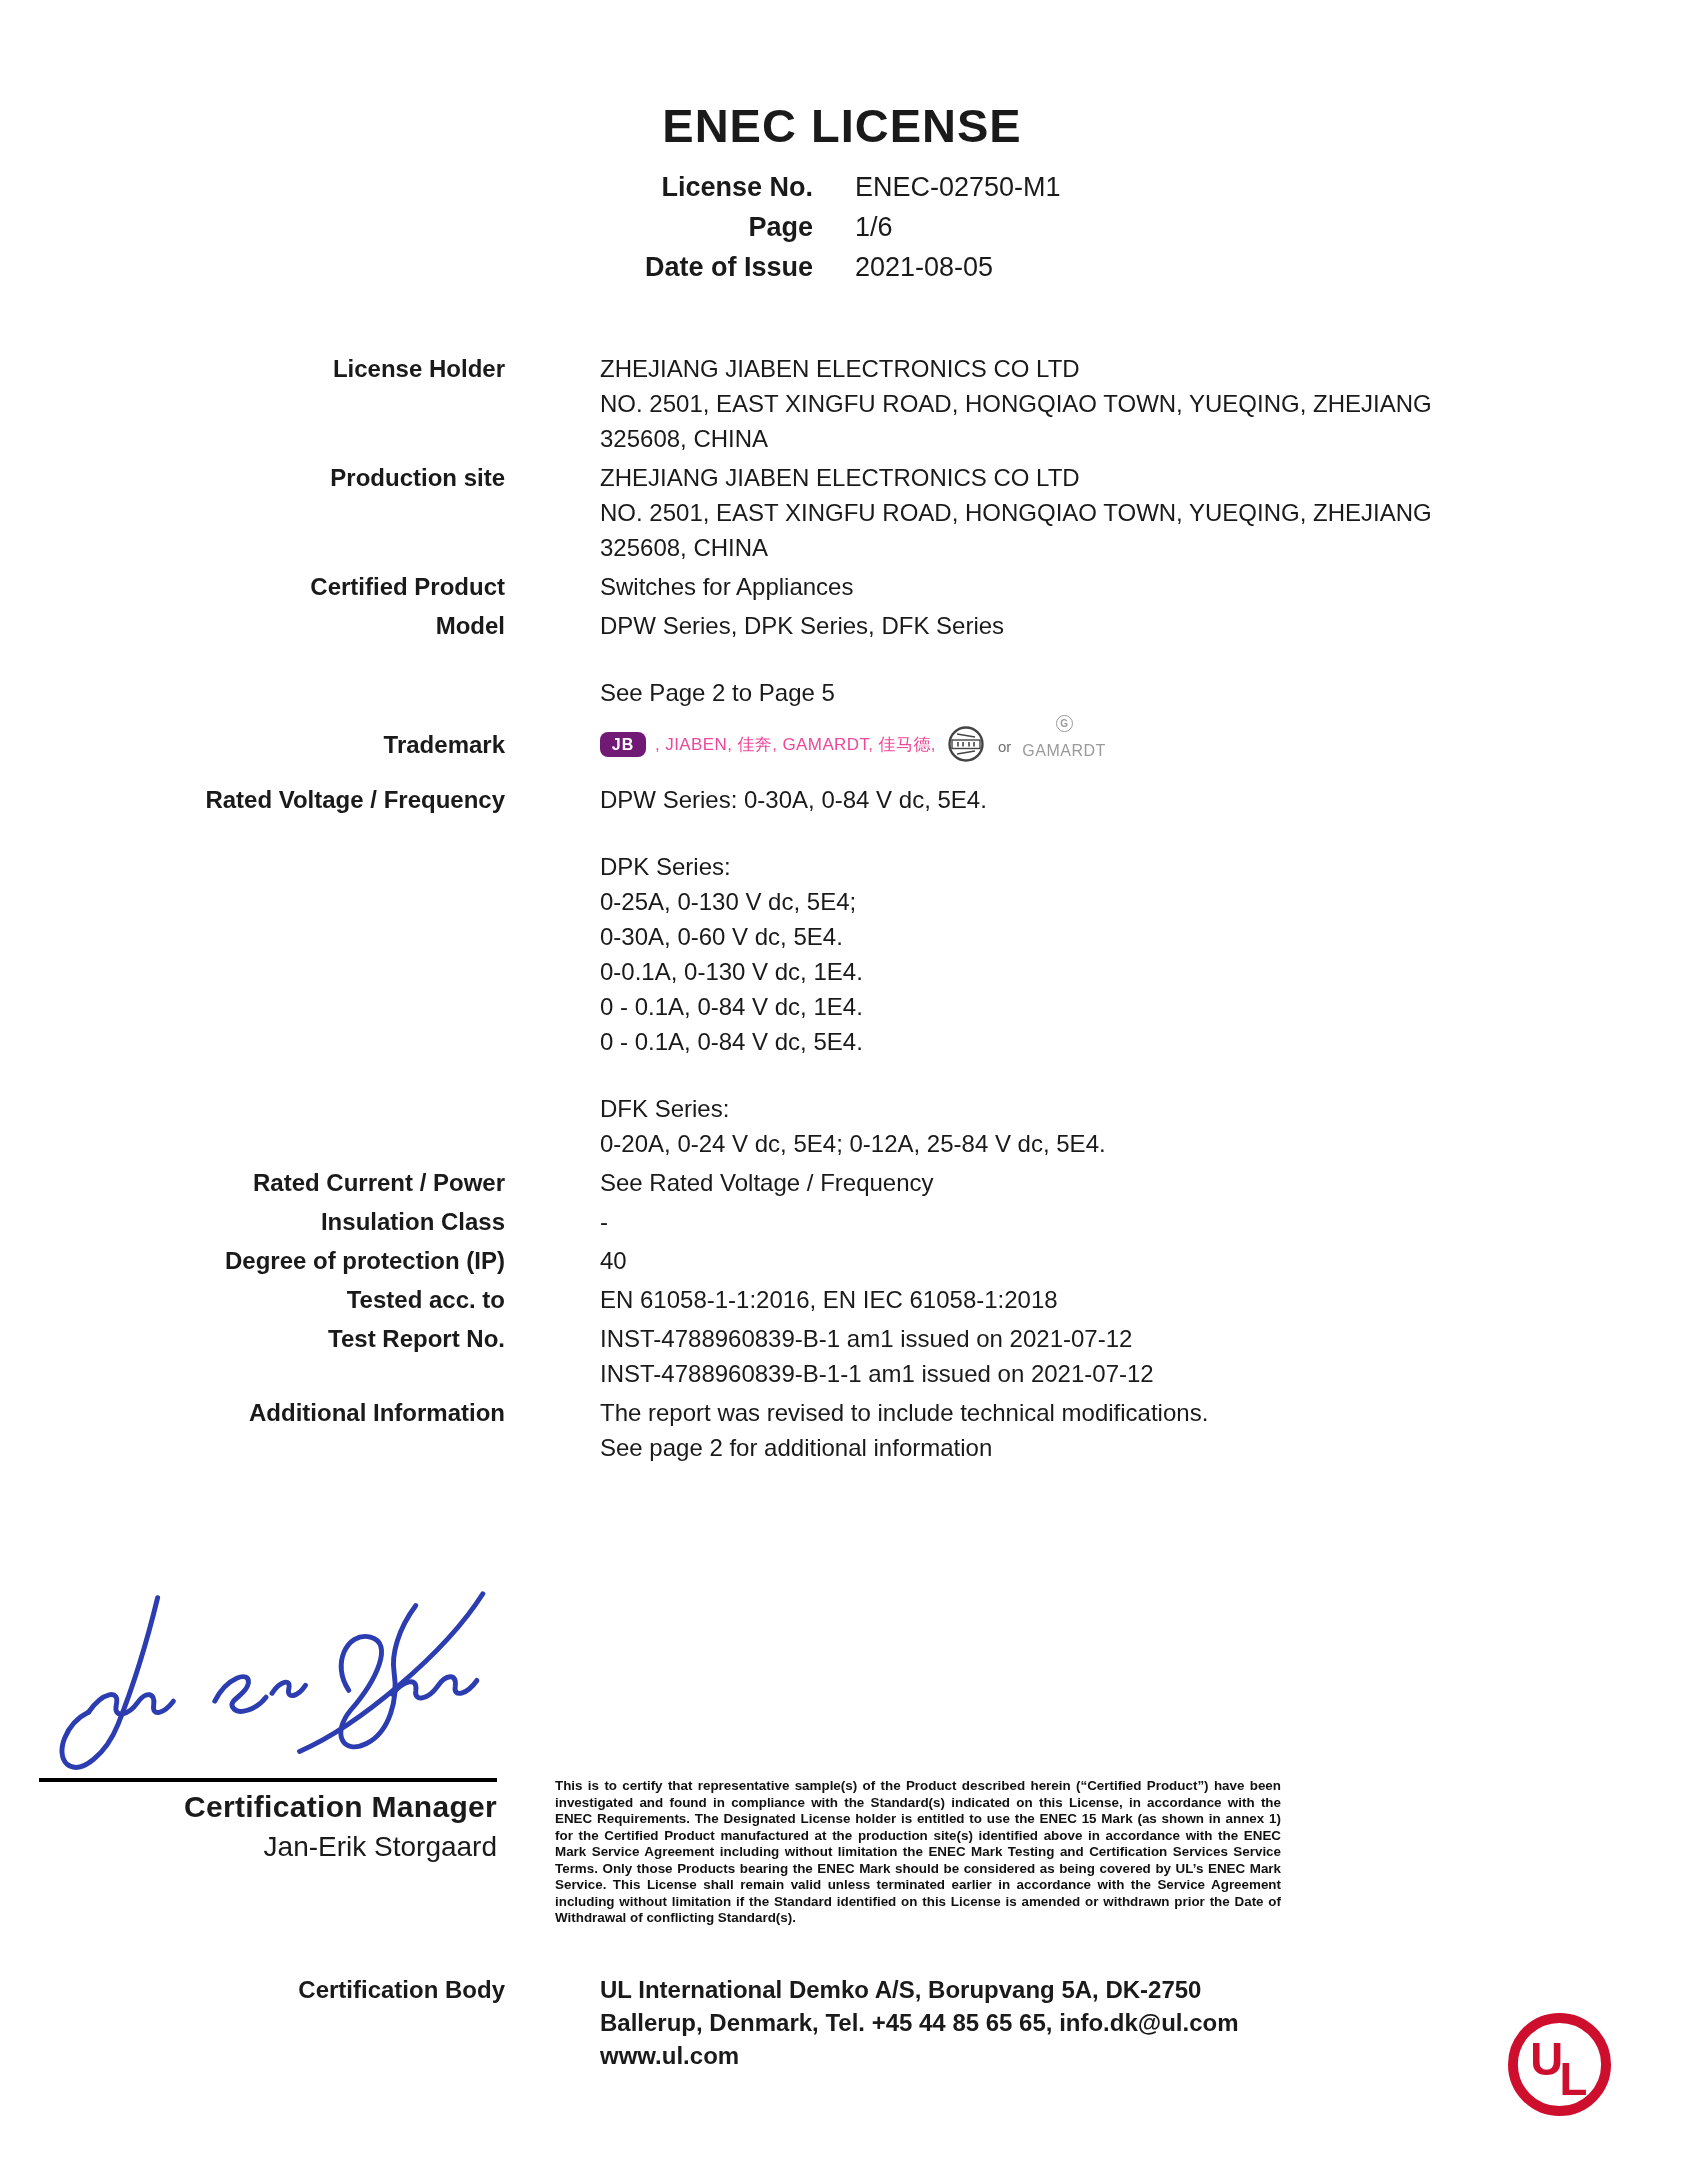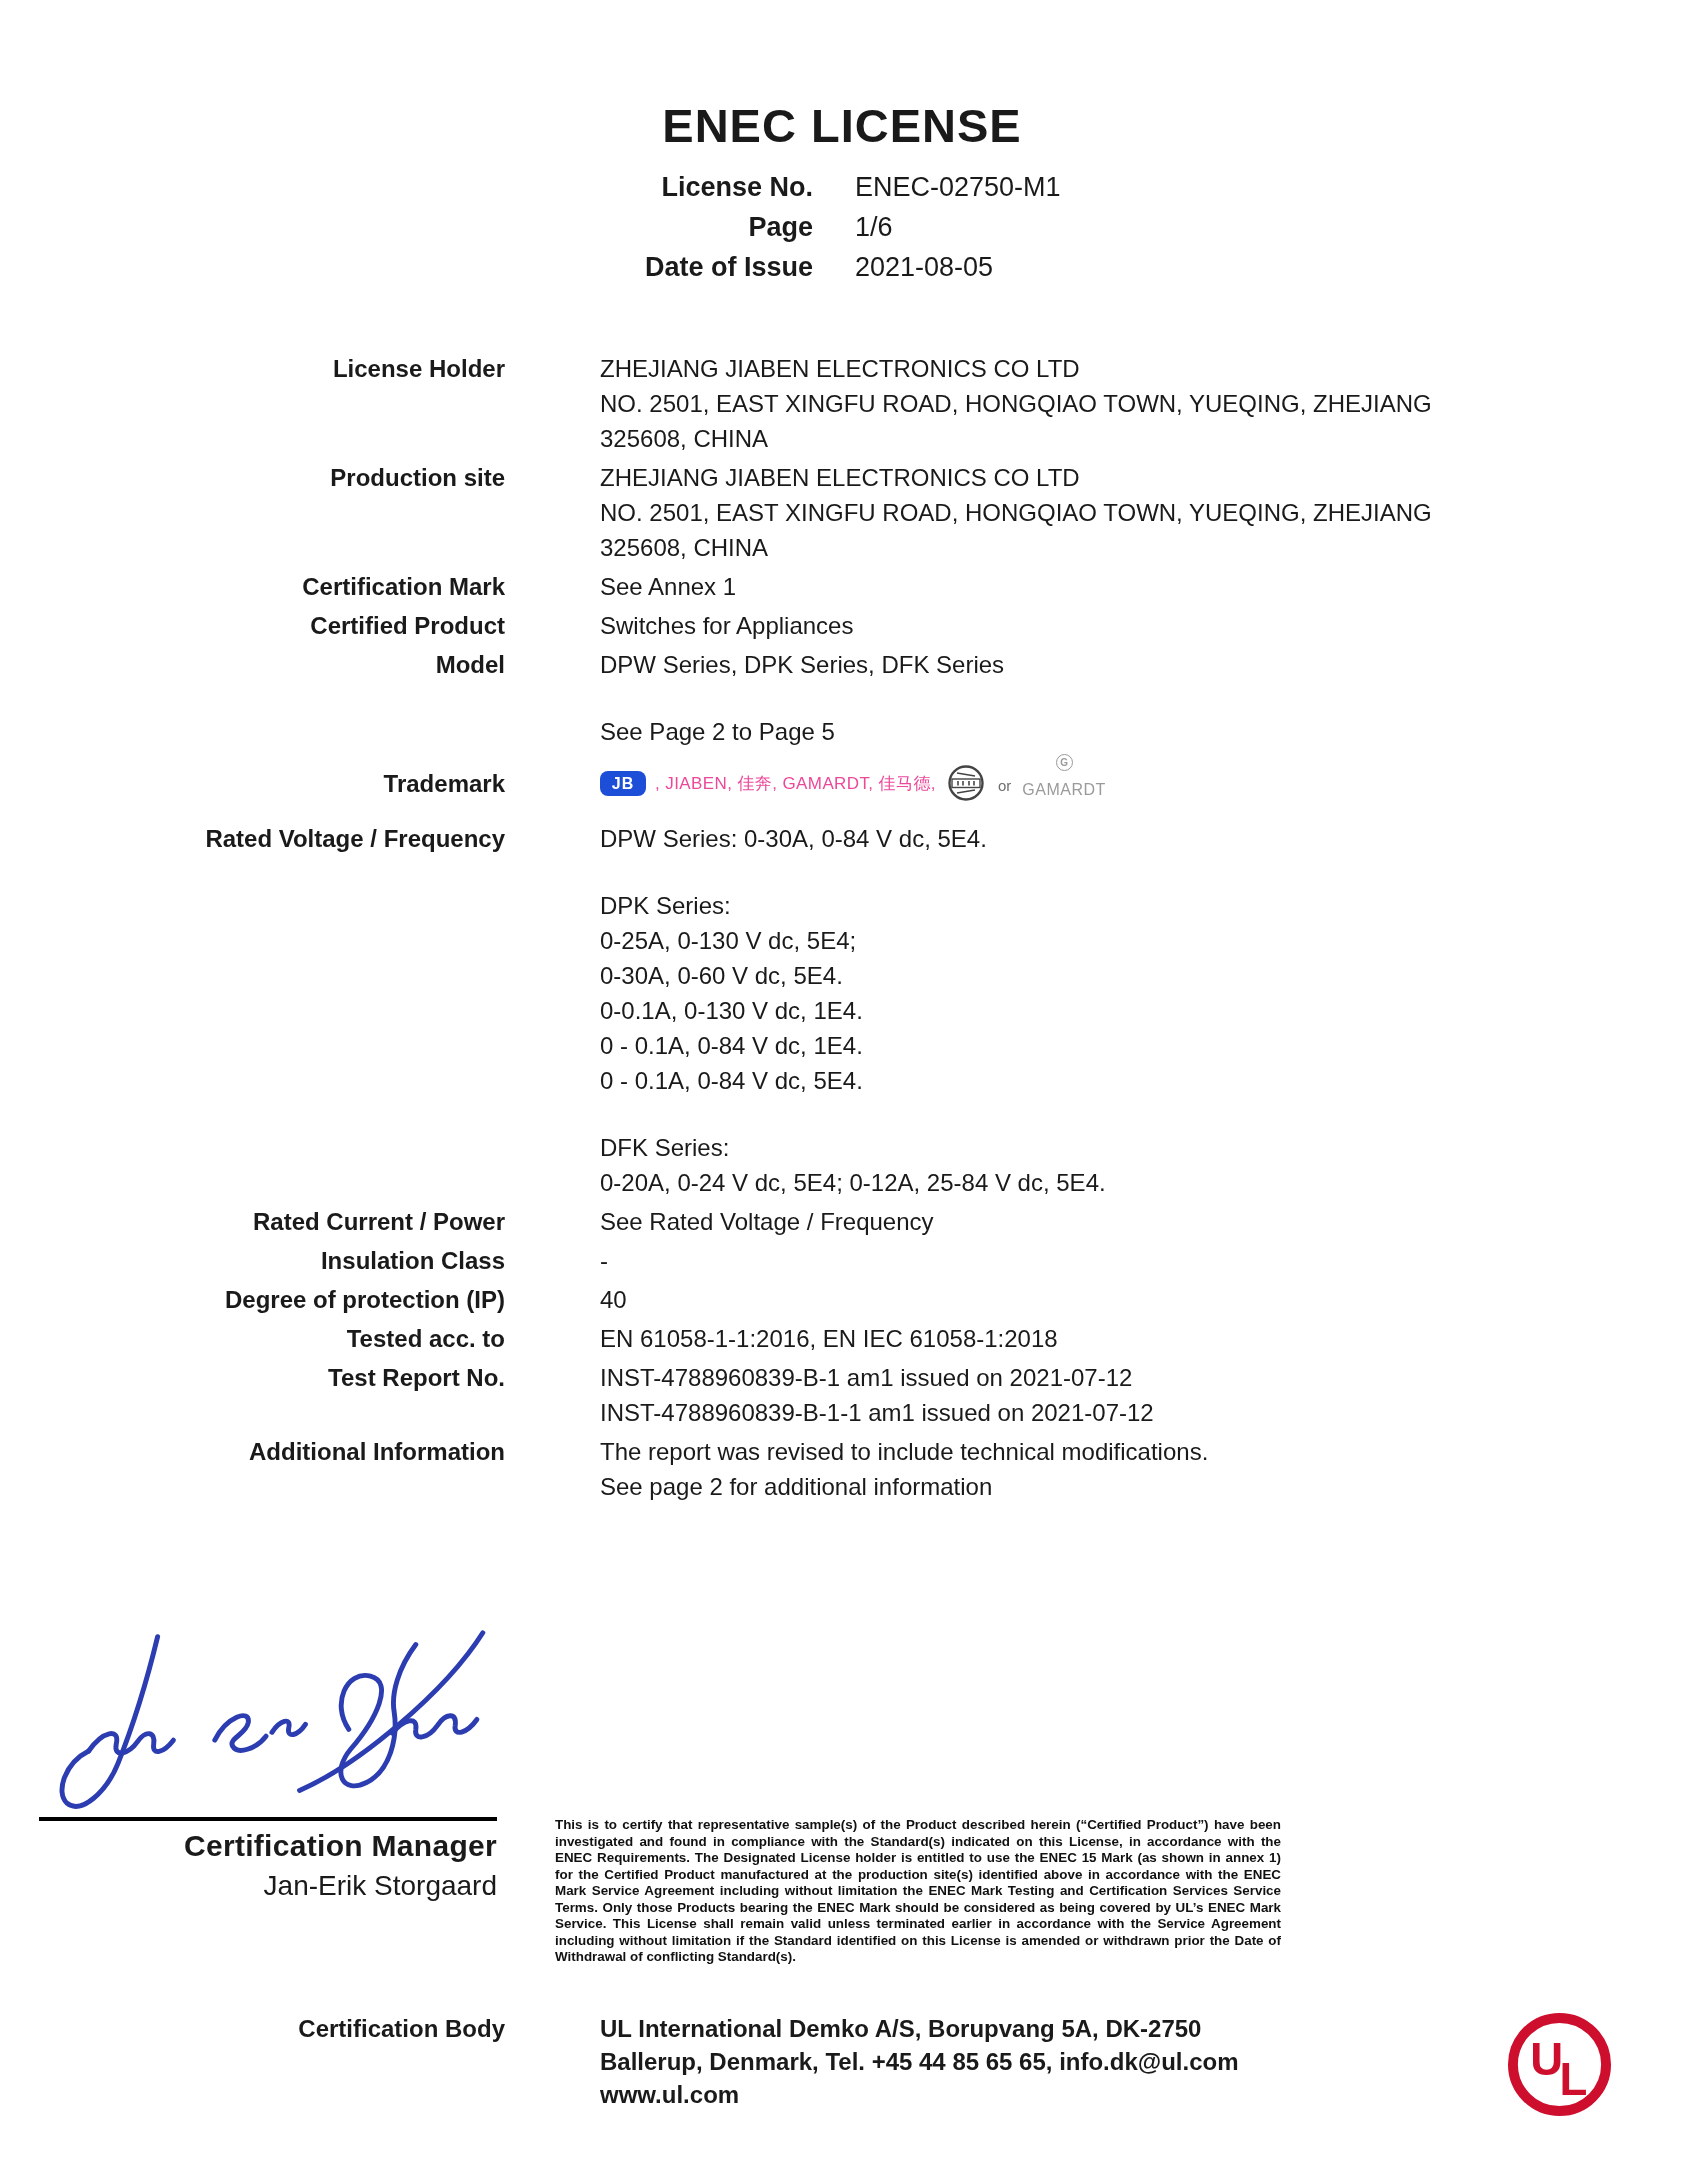--- a/index.html
+++ b/index.html
@@ -23,21 +23,21 @@
   .rows{}
   .row{display:flex;margin-bottom:4px;font-size:24px;line-height:35px;}
   .lab{width:505px;text-align:right;font-weight:bold;flex:none;}
   .val{margin-left:95px;max-width:995px;}
   .para.gap{margin-top:32px;}
 
   
   .row-trademark{align-items:center;margin-top:8px;margin-bottom:12px;}
   .tm-line{display:flex;align-items:center;gap:9px;height:52px;}
   .jb-badge{
-    background:#1d4ed8;color:#ffffff;border-radius:8px;width:46px;height:25px;
+    background:#701a75;color:#ffffff;border-radius:8px;width:46px;height:25px;
     font-size:16px;font-weight:bold;display:flex;align-items:center;justify-content:center;
     letter-spacing:1px;flex:none;
   }
   .tm-names{font-size:17px;color:#ec4899;letter-spacing:0.4px;white-space:nowrap;}
   .tm-or{font-size:15px;color:#6d6d6d;margin:0 2px;align-self:flex-end;padding-bottom:6px;}
   .emblem{flex:none;display:block;}
   .gamardt-wrap{display:flex;flex-direction:column;align-items:center;margin-top:-6px;}
   .gmark{
     width:15px;height:15px;border:1.5px solid #9a9a9a;border-radius:50%;
     font-size:10px;line-height:15px;color:#9a9a9a;text-align:center;font-weight:bold;
@@ -97,28 +97,20 @@
           </div>
         </div>
       </div>
       <div class="row">
         <div class="lab">Production site</div>
         <div class="val">
           <div class="para">
             <div>ZHEJIANG JIABEN ELECTRONICS CO LTD</div>
             <div>NO. 2501, EAST XINGFU ROAD, HONGQIAO TOWN, YUEQING, ZHEJIANG</div>
             <div>325608, CHINA</div>
-          </div>
-        </div>
-      </div>
-      <div class="row">
-        <div class="lab">Certification Mark</div>
-        <div class="val">
-          <div class="para">
-            <div>See Annex 1</div>
           </div>
         </div>
       </div>
       <div class="row">
         <div class="lab">Certified Product</div>
         <div class="val">
           <div class="para">
             <div>Switches for Appliances</div>
           </div>
         </div>

